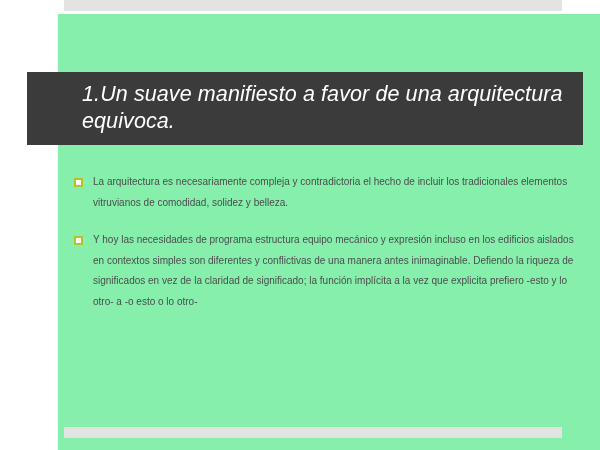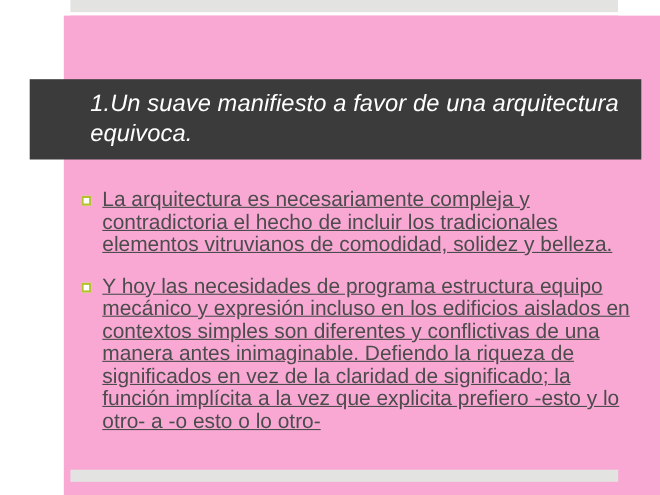--- a/index.html
+++ b/index.html
@@ -10,21 +10,21 @@
     width: 600px;
     height: 450px;
     background: #ffffff;
     font-family: "Liberation Sans", sans-serif;
     overflow: hidden;
   }
   .slide {
     position: relative;
     width: 600px;
     height: 450px;
-    background: #f9a8d4;
+    background: #86efac;
     box-sizing: border-box;
   }
   
   .top-band {
     position: absolute;
     left: 0;
     top: 0;
     width: 600px;
     height: 14px;
     background: #ffffff;
@@ -108,23 +108,22 @@
     height: 9px;
     margin-top: 6px;
     margin-right: 10px;
     border: 2px solid #b5c22e;
     background: #ffffff;
     box-sizing: border-box;
   }
   .bullet-text {
     flex: 1 1 auto;
     color: #4c4c4c;
-    font-size: 19px;
+    font-size: 10px;
     line-height: 20.5px;
-    text-decoration: underline;
   }
 </style>
 </head>
 <body>
 
 <div class="slide">
 
   <div class="top-band">
     <div class="gray-left"></div>
     <div class="gray-mid"></div>

